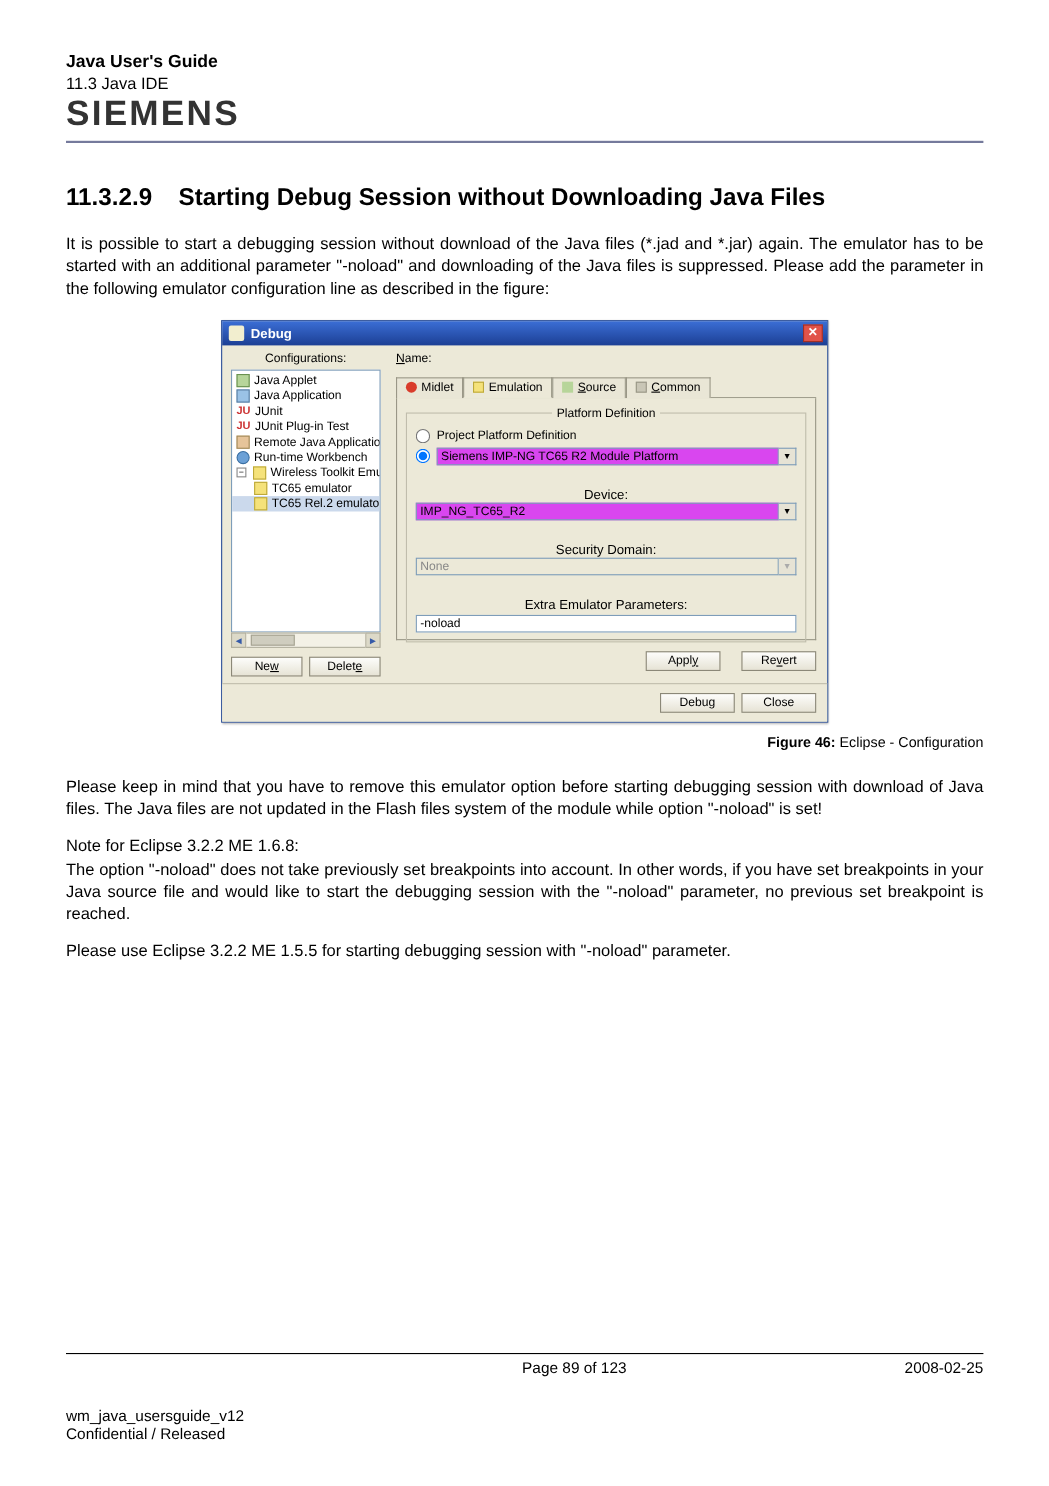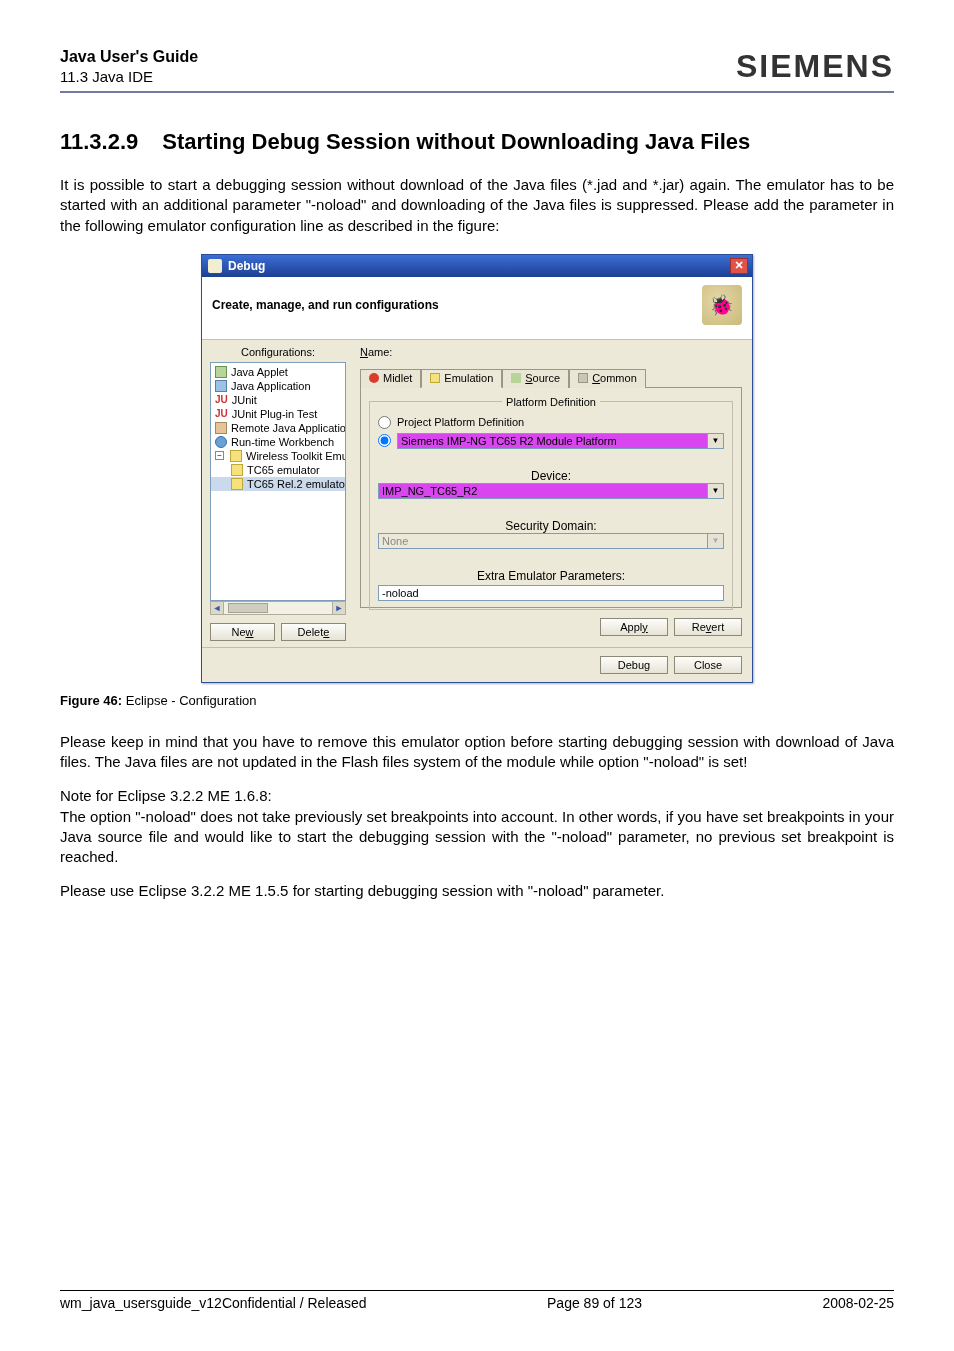--- a/index.html
+++ b/index.html
@@ -12,29 +12,30 @@
     position: relative;
     padding: 48px 60px 40px 60px;
   }
   .page-header {
     display: flex;
     justify-content: space-between;
     align-items: flex-start;
     border-bottom: 2px solid #757a9c;
     padding-bottom: 6px;
     margin-bottom: 36px;
+    flex-direction: column;
   }
   .header-left .doc-title { font-weight: bold; font-size: 16px; }
   .header-left .section-title { font-size: 15px; margin-top: 2px; }
   .brand { font-family: Arial, sans-serif; font-weight: 900; font-size: 32px; letter-spacing: 2px; color: #333; }
   h2.section-heading { font-size: 22px; font-weight: bold; margin-bottom: 20px; }
   h2.section-heading .num { display:inline-block; margin-right: 24px; }
   p.body { font-size: 15px; line-height: 1.35; text-align: justify; margin-bottom: 14px; }
   .figure-wrap { text-align: center; margin: 18px 0 10px; }
-  .fig-caption { text-align: left; font-size: 13px; margin-top: 4px; margin-bottom: 24px; }
+  .fig-caption { text-align: right; font-size: 13px; margin-top: 4px; margin-bottom: 24px; }
   .fig-caption b { font-weight: bold; }
 
   
   .dialog {
     width: 552px;
     margin: 0 auto;
     border: 1px solid #2b4f9a;
     background: #ece9d8;
     font-family: Tahoma, Arial, sans-serif;
     font-size: 11px;
@@ -113,33 +114,33 @@
   .radio-row { display:flex; align-items:center; gap:6px; margin:2px 0 4px; }
   .radio-row input[type=radio]{ margin:0; }
   .combo { display:flex; margin-left:18px; margin-top:-2px; margin-bottom:6px;}
   .combo input { flex:1; border:1px solid #7e9db9; padding:1px 3px; font-size:11px; background:#d946ef;}
   .combo .dd { width:16px; border:1px solid #7e9db9; border-left:none; background:#e6e3d5; display:flex; align-items:center; justify-content:center; font-size:8px;}
   .combo.disabled input { background:#ece9d8; color:#888; }
   .combo.disabled .dd { color:#aaa; }
   .field-label { font-size:12px; margin:20px 0 2px; }
   .singleline { width:100%; border:1px solid #7e9db9; padding:1px 3px; font-size:11px; }
 
-  .right-btnrow { display:flex; gap:6px; justify-content:flex-end; margin-top:10px; }
+  .right-btnrow { display:flex; gap:19px; justify-content:flex-end; margin-top:10px; }
 
   .dialog-footer {
     border-top:1px solid #c0bdac; padding:8px 10px; display:flex; gap:6px; justify-content:flex-end;
     background:#ece9d8;
   }
 
   .page-footer {
     position: absolute; left:60px; right:60px; bottom:40px;
     border-top:1px solid #000; padding-top:4px;
     display:flex; justify-content:space-between; font-size:14px;
   }
-  .page-footer .fcol { display:flex; flex-direction:row; }
+  .page-footer .fcol { display:flex; flex-direction:column;margin-top:44px; }
   .u { text-decoration: underline; }
 </style>
 </head>
 <body>
 
 <div class="page-header">
   <div class="header-left">
     <div class="doc-title">Java User's Guide</div>
     <div class="section-title">11.3 Java IDE</div>
   </div>
@@ -154,24 +155,20 @@
 
 <div class="figure-wrap">
   <div class="dialog">
 
     <div class="titlebar">
       <span class="tb-icon"></span>
       <span>Debug</span>
       <span class="close-btn">✕</span>
     </div>
 
-    <div class="banner">
-      <div class="banner-text">Create, manage, and run configurations</div>
-      <div class="banner-img"></div>
-    </div>
 
     <div class="dialog-body">
 
       <div class="left-pane">
         <span class="lbl">Configurations:</span>
         <div class="tree">
           <div class="tree-item">
               <span class="tic ic-applet"></span>
               <span>Java Applet</span>
             </div>

